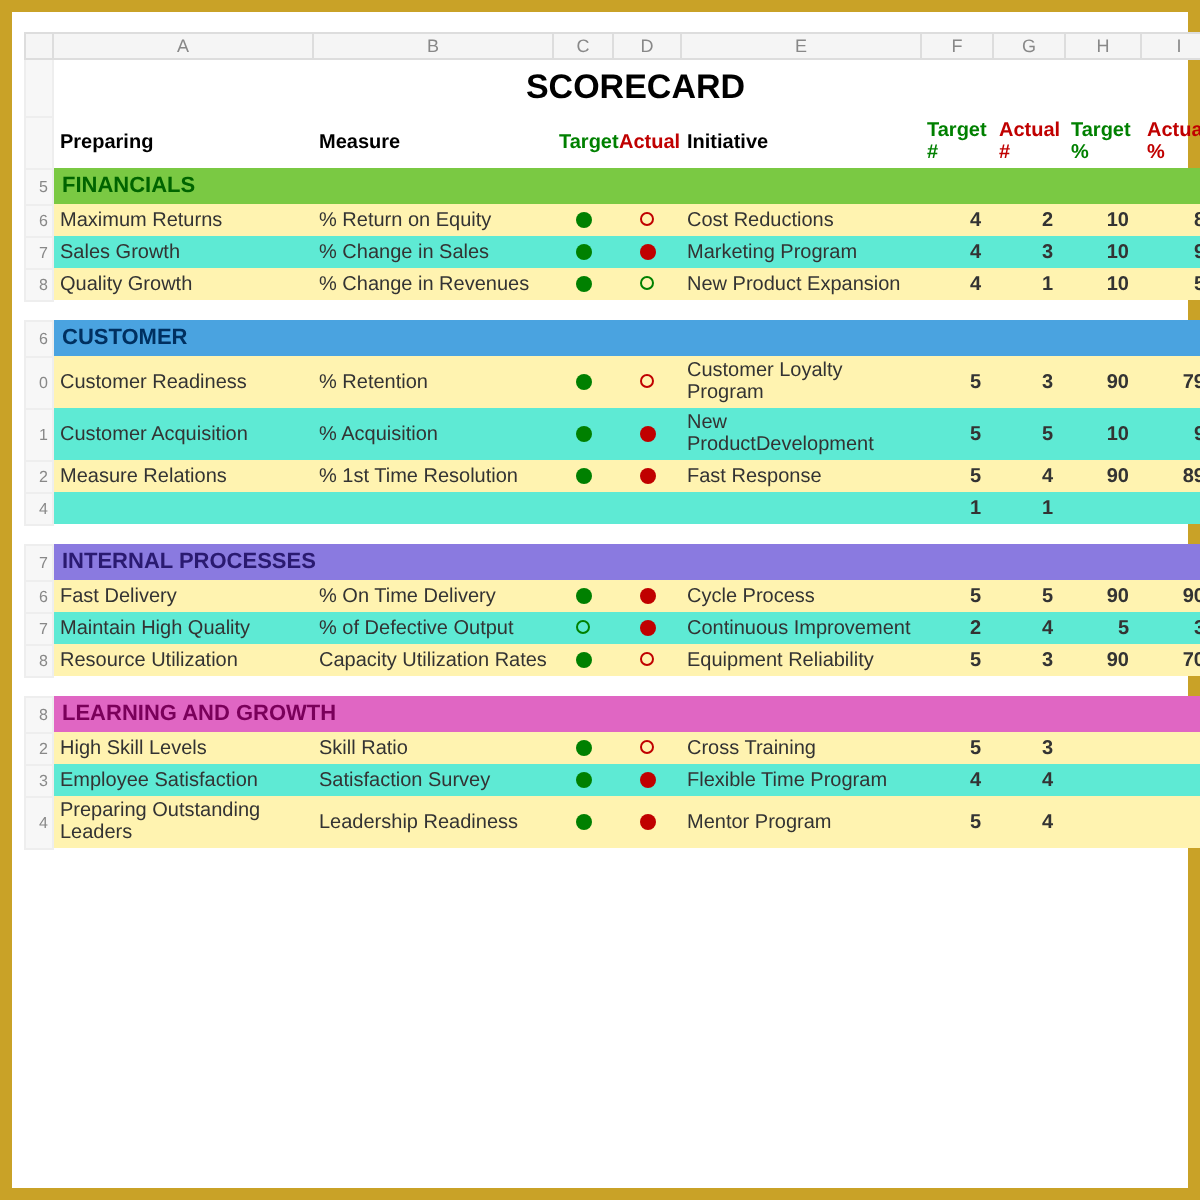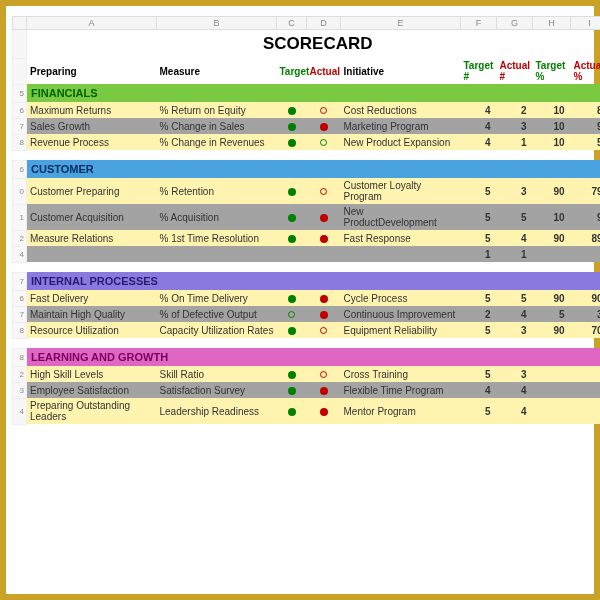--- a/index.html
+++ b/index.html
@@ -73,21 +73,21 @@
   .sec td.content {
     font-weight: bold;
     font-size: 11px;
     padding: 3px 4px;
   }
   .sec-fin td.content { background: #7ac943; color: #006400; }
   .sec-cus td.content { background: #4aa3e0; color: #003060; }
   .sec-int td.content { background: #8a7ae0; color: #2a1a70; }
   .sec-lrn td.content { background: #e066c3; color: #7a005a; }
   .band-yellow td.cell { background: #fff3b0; }
-  .band-white  td.cell { background: #a3a3a3; }
+  .band-white  td.cell { background: #5eead4; }
   td.cell { font-size: 10px; color: #333; }
   .val  { font-weight: bold; text-align: right; padding-right: 6px; }
   .v-red   { color: #c00000; }
   .v-black { color: #111; }
   .dot {
     display: inline-block;
     width: 8px; height: 8px;
     border-radius: 50%;
     vertical-align: middle;
   }
@@ -175,40 +175,40 @@
             <td class="cell iconcell"><span class="dot d-green"></span></td>
             <td class="cell iconcell"><span class="dot d-red"></span></td>
             <td class="cell">Marketing Program</td>
             <td class="cell val v-black">4</td>
             <td class="cell val v-black">3</td>
             <td class="cell val v-black">10</td>
             <td class="cell val v-black">9</td>
           </tr>
           <tr class="band-yellow">
             <td class="rownum">8</td>
-            <td class="cell">Revenue Process</td>
+            <td class="cell">Quality Growth</td>
             <td class="cell">% Change in Revenues</td>
             <td class="cell iconcell"><span class="dot d-green"></span></td>
             <td class="cell iconcell"><span class="ring r-green"></span></td>
             <td class="cell">New Product Expansion</td>
             <td class="cell val v-black">4</td>
             <td class="cell val v-red">1</td>
             <td class="cell val v-black">10</td>
             <td class="cell val v-red">5</td>
           </tr>
           <tr class="spacer">
             <td colspan="10"></td>
           </tr>
           <tr class="sec sec-cus">
             <td class="rownum">6</td>
             <td class="content" colspan="9">CUSTOMER</td>
           </tr>
           <tr class="band-yellow">
             <td class="rownum">0</td>
-            <td class="cell">Customer Preparing</td>
+            <td class="cell">Customer Readiness</td>
             <td class="cell">% Retention</td>
             <td class="cell iconcell"><span class="dot d-green"></span></td>
             <td class="cell iconcell"><span class="ring r-red"></span></td>
             <td class="cell">Customer Loyalty Program</td>
             <td class="cell val v-black">5</td>
             <td class="cell val v-red">3</td>
             <td class="cell val v-black">90</td>
             <td class="cell val v-red">79</td>
           </tr>
           <tr class="band-white">

